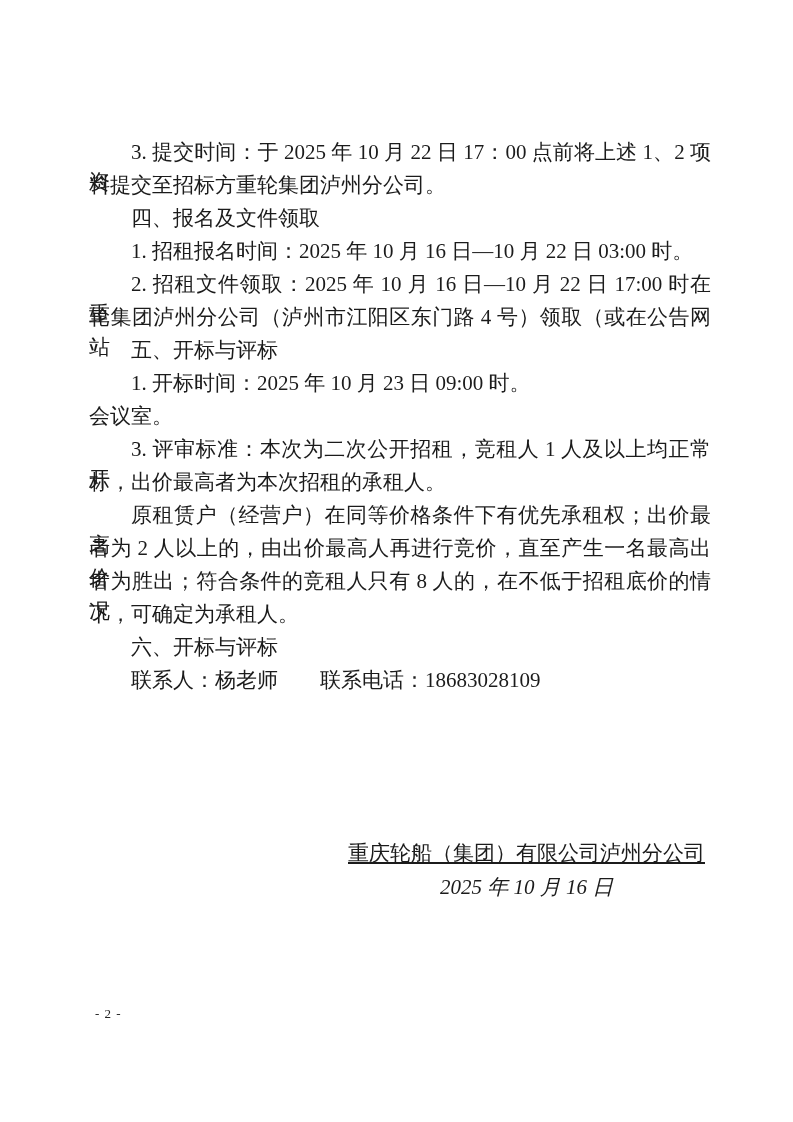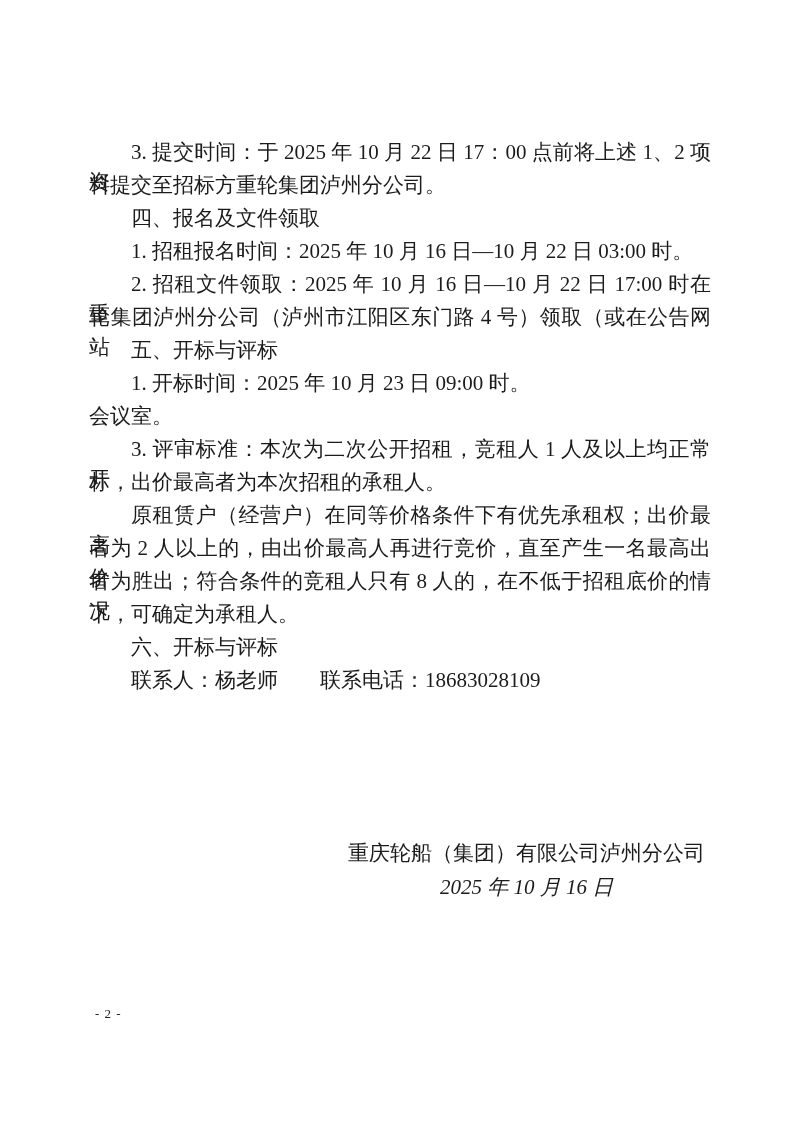--- a/index.html
+++ b/index.html
@@ -39,20 +39,21 @@
   .signature {
     position: absolute;
     right: 88px;
     top: 836px;
     text-align: center;
     font-size: 21px;
     line-height: 34px;
   }
   .signature .company {
     white-space: nowrap;
+    text-decoration: underline;
   }
   .signature .date {
     white-space: nowrap;
     font-style: italic;
   }
   .pagenum {
     position: absolute;
     left: 95px;
     top: 1006px;
     font-size: 13px;

